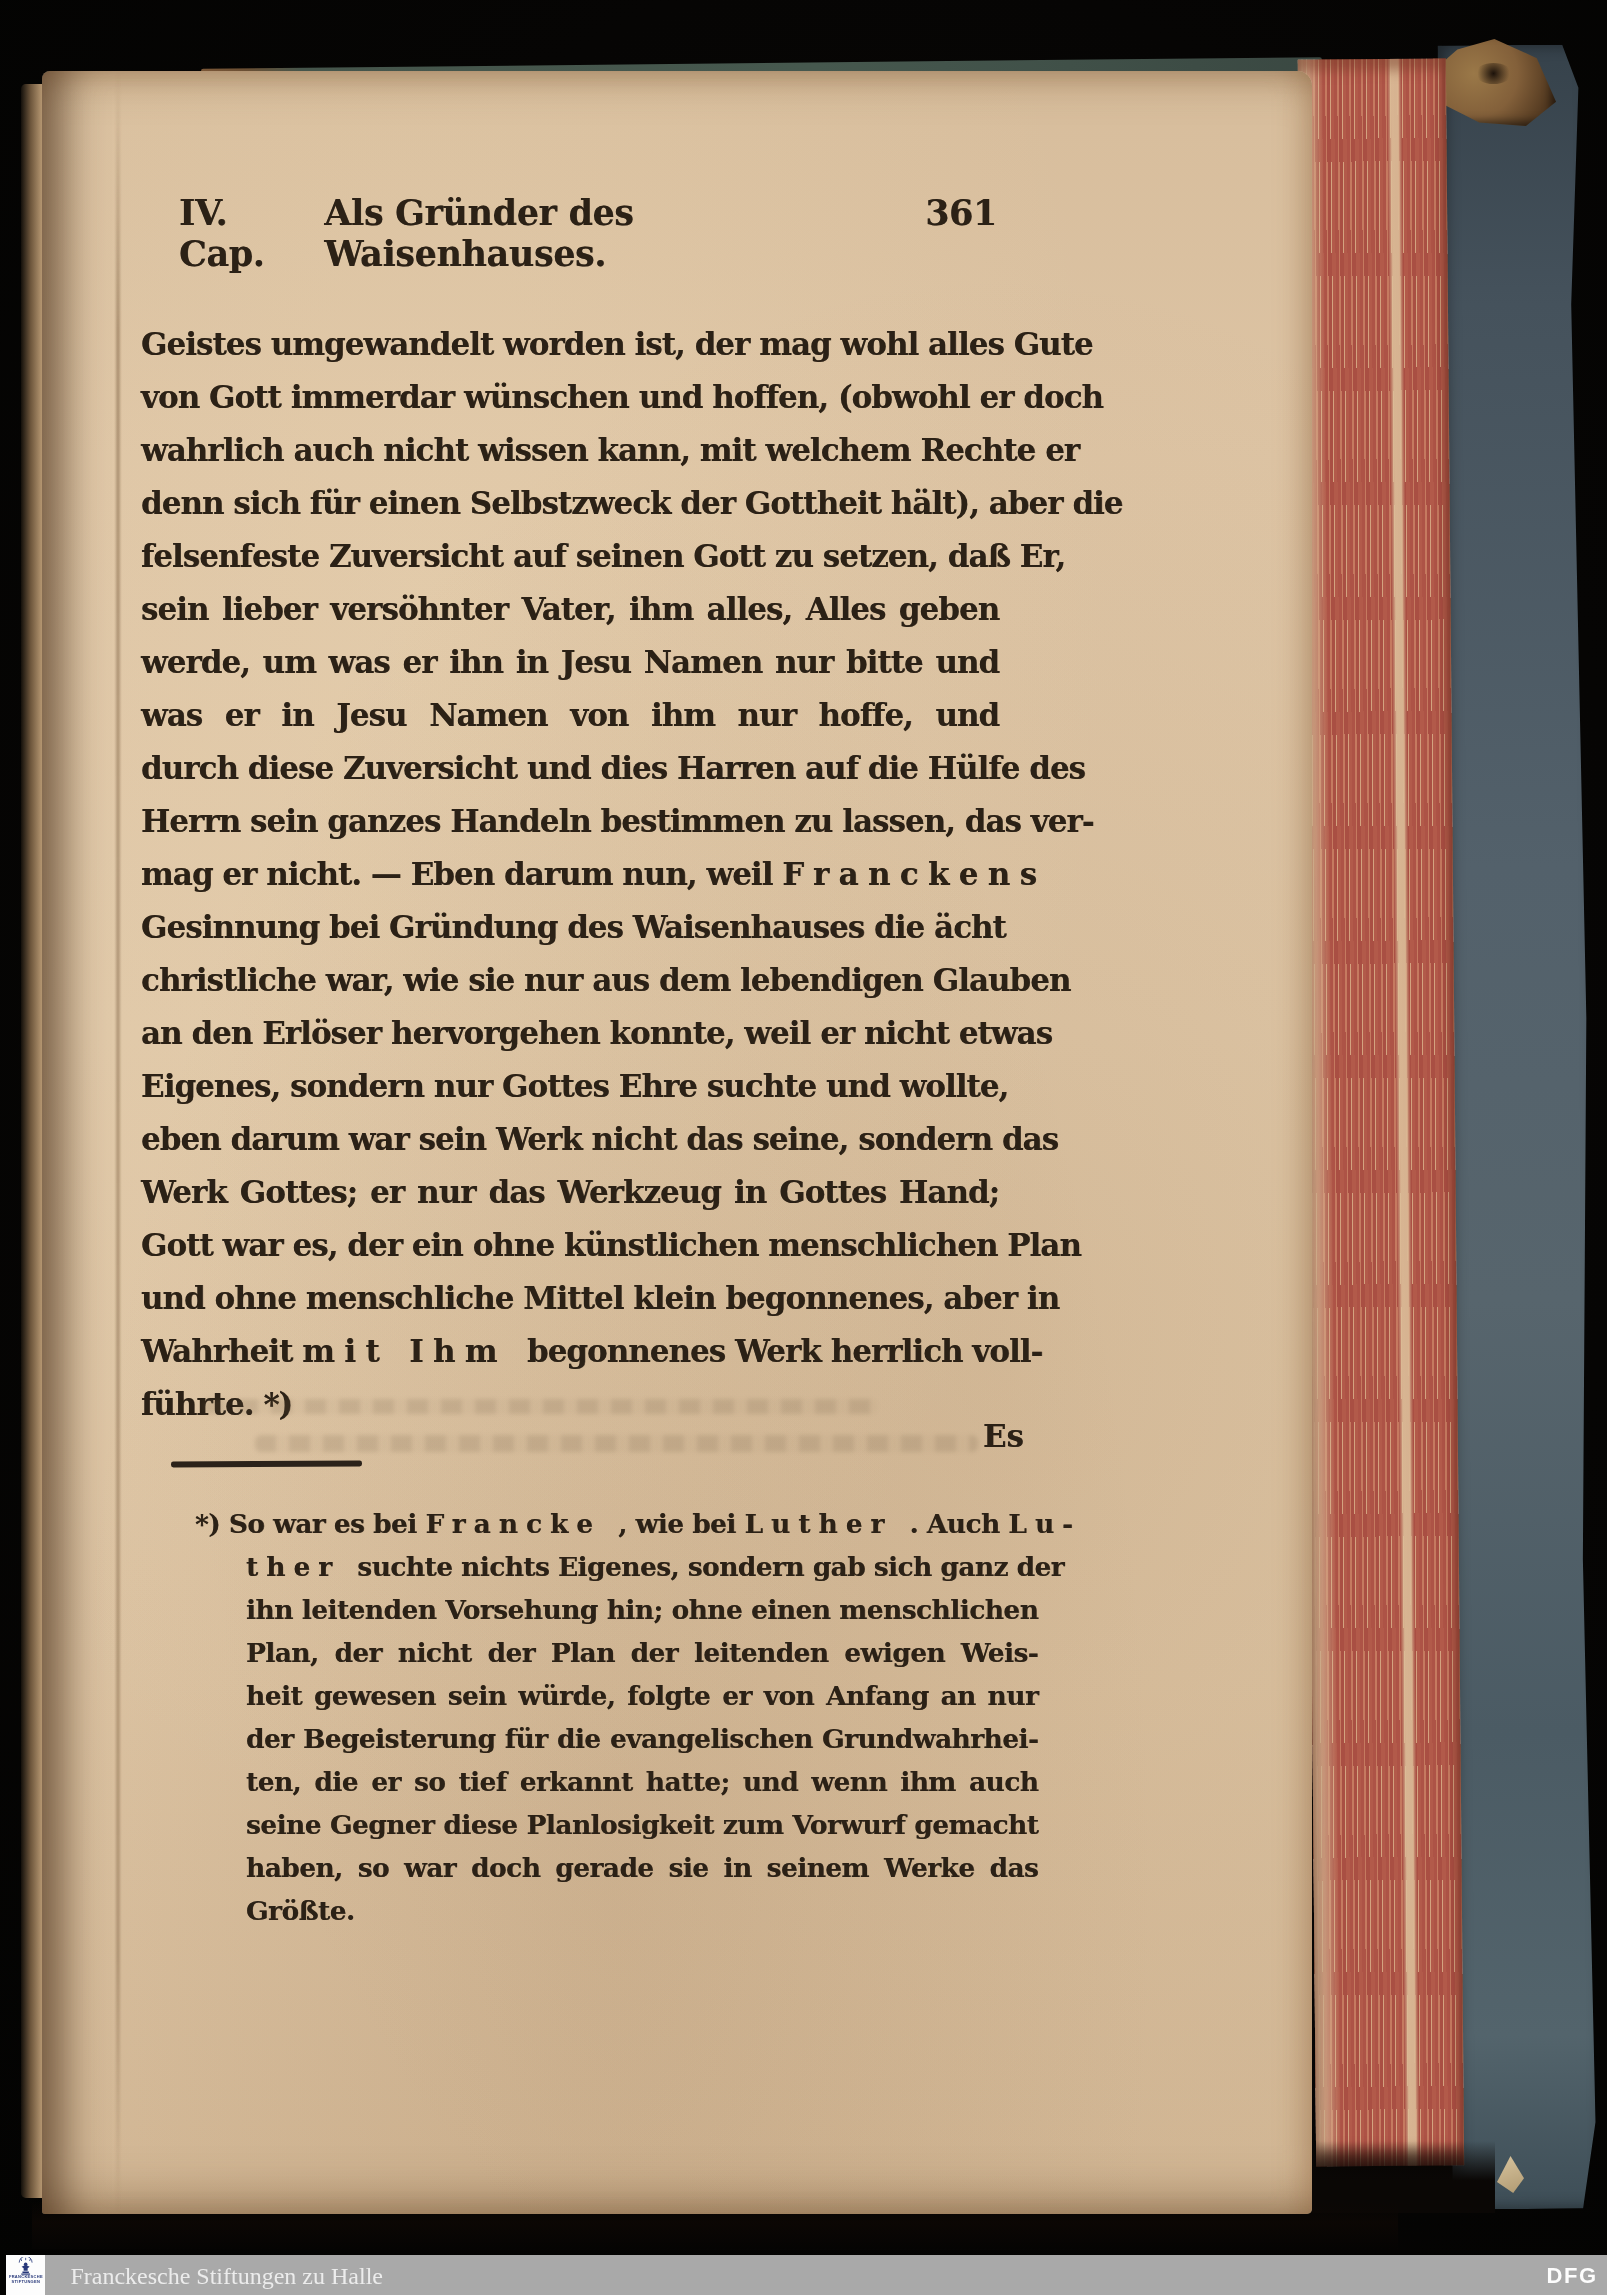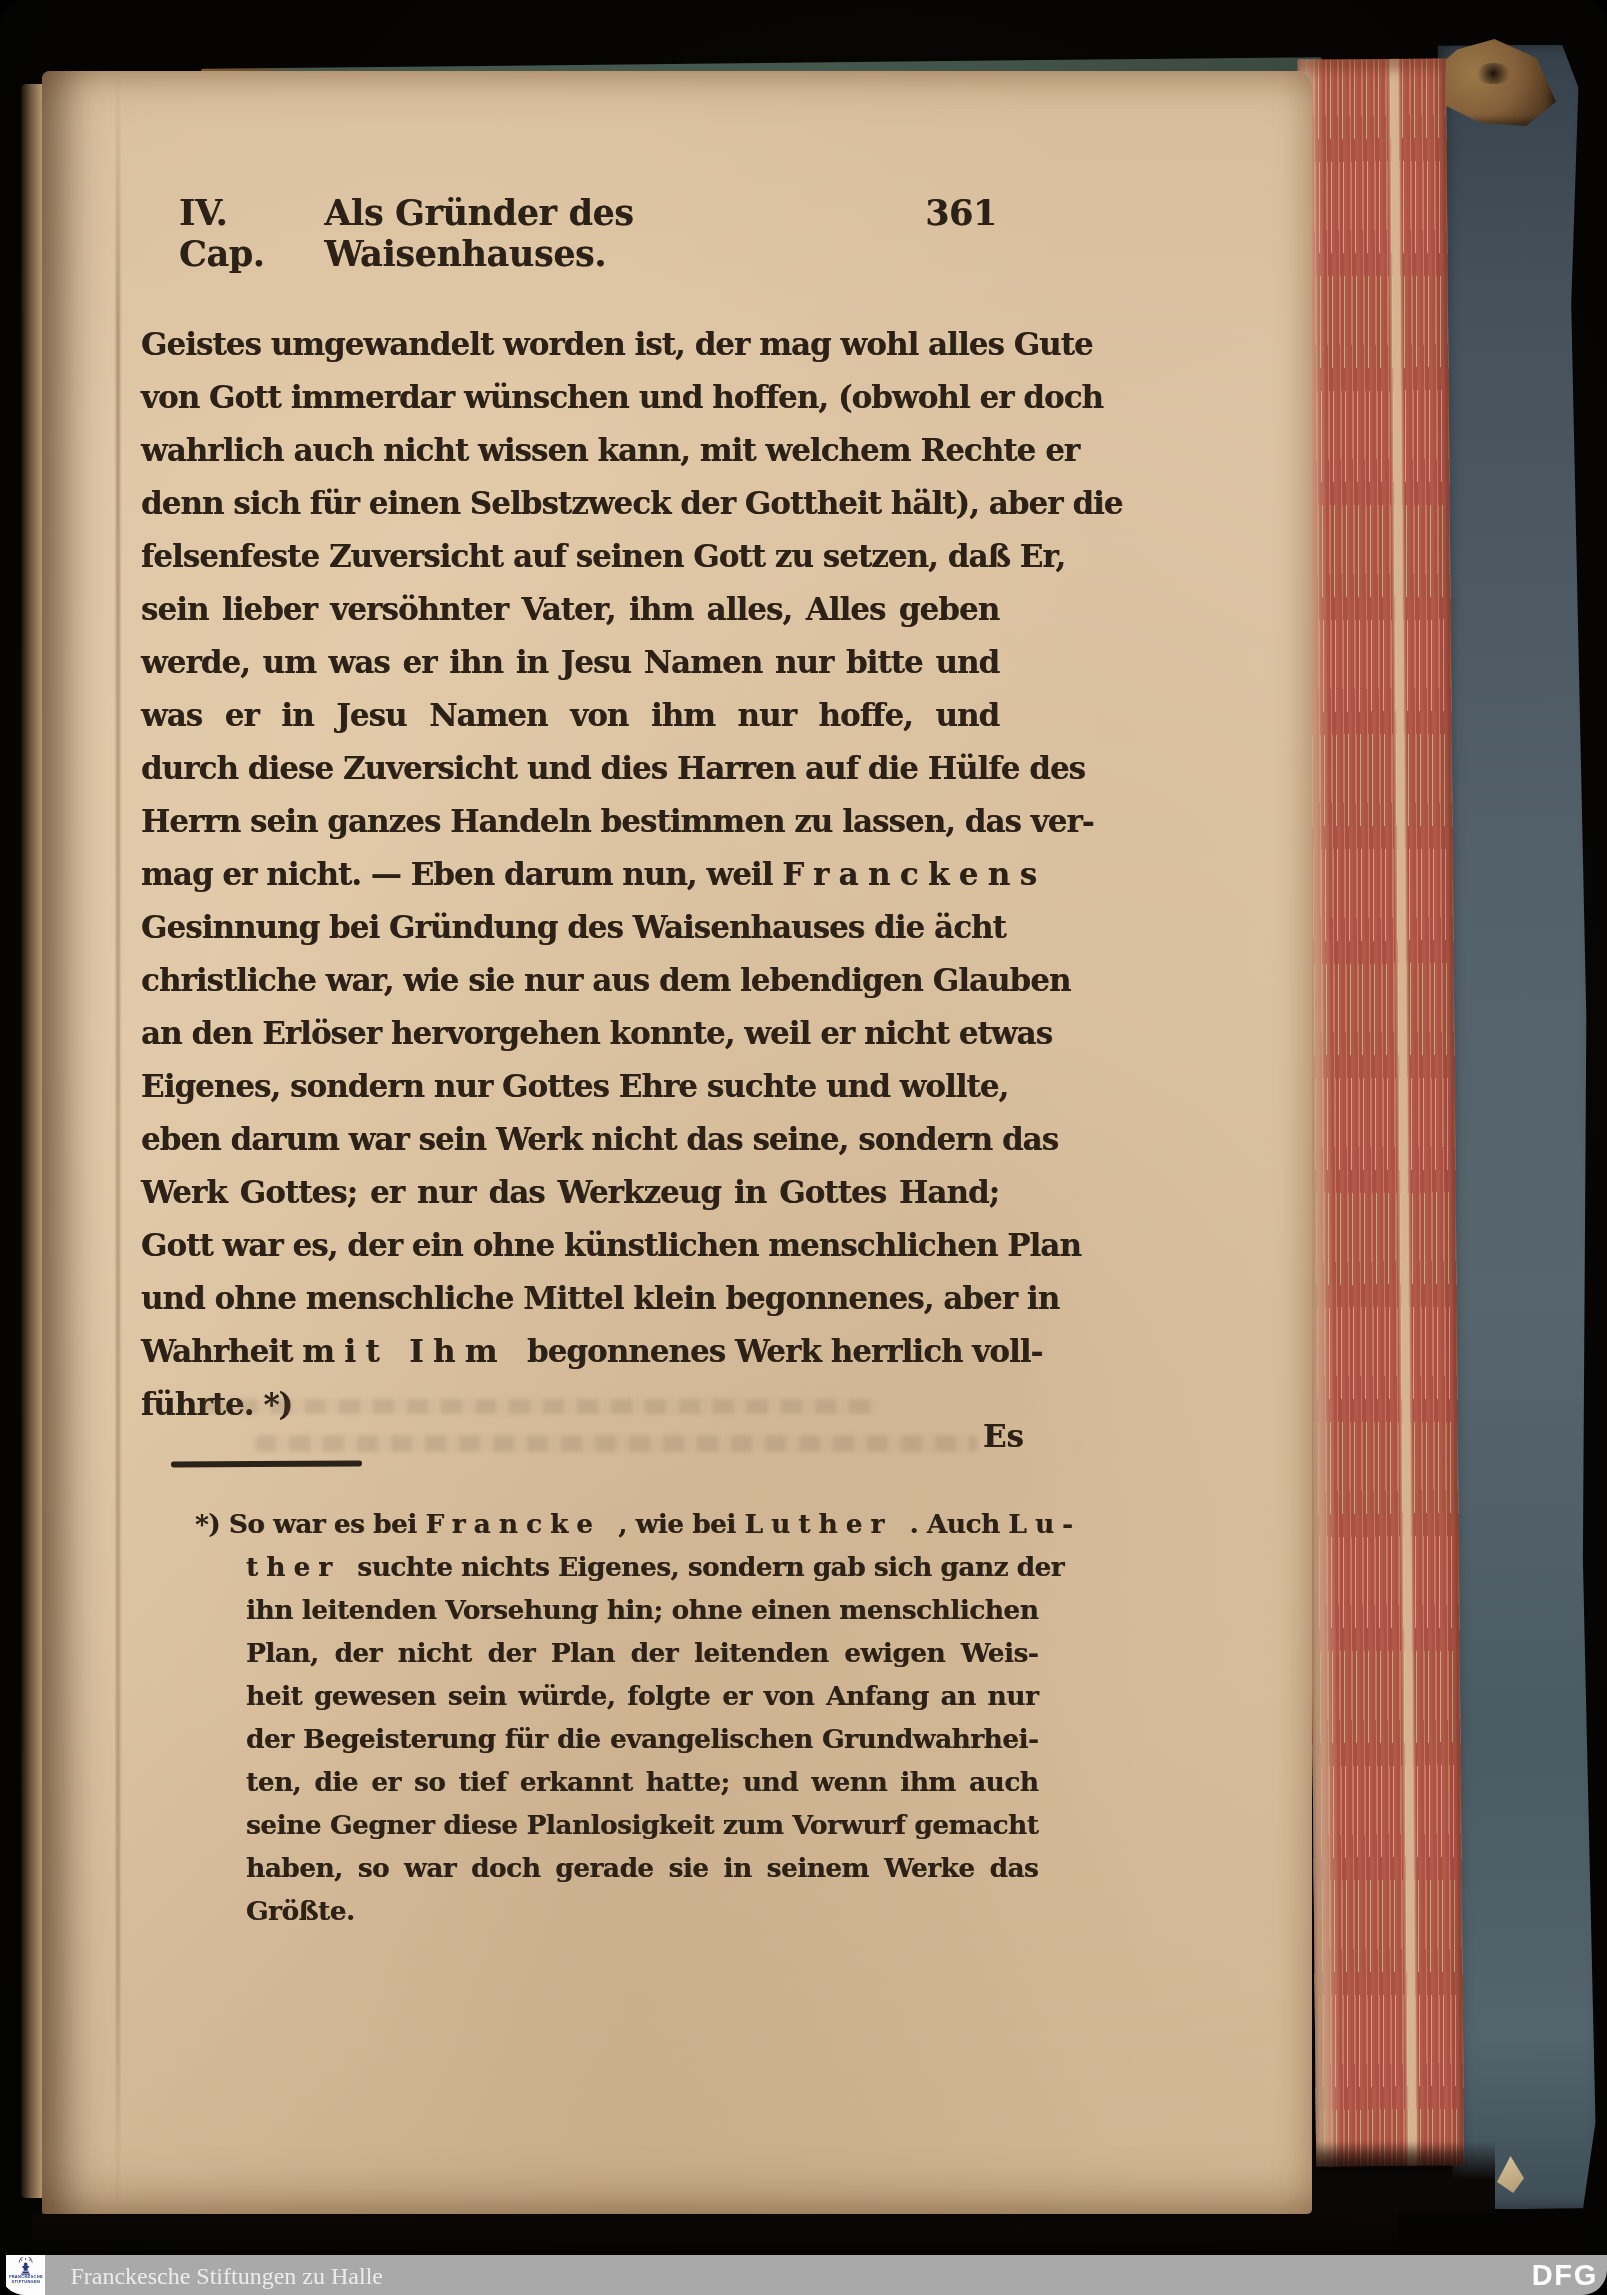--- a/index.html
+++ b/index.html
@@ -1,18 +1,18 @@
 <!DOCTYPE html>
 <html style="font-size:13px"><head>
 <meta charset="utf-8">
 <style>
   html,body{margin:0;padding:0;background:#000;}
   .stage{position:relative;width:1607px;height:2295px;background:
     radial-gradient(ellipse at 55% 45%, #0a0907 0%, #060504 60%, #030302 100%);
-    overflow:hidden;font-family:"DejaVu Serif", serif;border-radius:25px;}
+    overflow:hidden;font-family:"DejaVu Serif", serif;}
 
   
   .board-top{position:absolute;left:201px;top:63px;width:1121px;height:19.3px;
     background:linear-gradient(90deg,#7a5636 0%,#6b4f33 4%,#45554b 9%,#46584e 55%,#3a4842 100%);
     transform:rotate(-0.6deg);border-radius:2.4px;}
   .cover{position:absolute;left:1445px;top:45px;width:145px;height:2164px;
     transform:rotate(-0.4deg);
     background:linear-gradient(180deg,#36424b 0%,#45525c 12%,#53616b 38%,#57656d 58%,#4b5b64 78%,#53646c 92%,#3e4e57 100%);
     clip-path:polygon(0 0,86% 0,97% 2%,91% 12%,98% 45%,93% 70%,99% 96%,90% 100%,0 100%);
     box-shadow:inset 6.4px 0 14.5px rgba(0,0,0,.45);}
@@ -84,21 +84,21 @@
   
   .bar{position:absolute;left:6.4px;top:2255px;width:1601px;height:44px;background:#a9a9a9;}
   .logo-box{position:absolute;left:0;top:0;width:39px;height:40px;background:#fdfdfd;
     display:flex;flex-direction:column;align-items:center;justify-content:flex-start;padding-top:2.4px;box-sizing:border-box;}
   .logo-box svg{display:block;}
   .logo-t{font-family:"Liberation Sans",sans-serif;font-size:4px;font-weight:700;
     color:#27387a;letter-spacing:0.3px;line-height:4.8px;text-align:center;}
   .institution{position:absolute;left:64px;top:0;height:40px;line-height:42px;
     font-family:"Liberation Serif",serif;font-size:24px;color:#ececec;}
   .dfg{position:absolute;right:9.6px;top:3.2px;height:37px;line-height:35px;
-    font-family:"Liberation Sans",sans-serif;font-size:29px;font-weight:700;
+    font-family:"Liberation Sans",sans-serif;font-size:22px;font-weight:700;
     color:#fdfdfd;letter-spacing:1.6px;}
 </style>
 </head>
 <body>
 
 <div class="stage">
 
   <div class="board-top"></div>
   <div class="cover"></div>
   <div class="corner-tear"></div>

